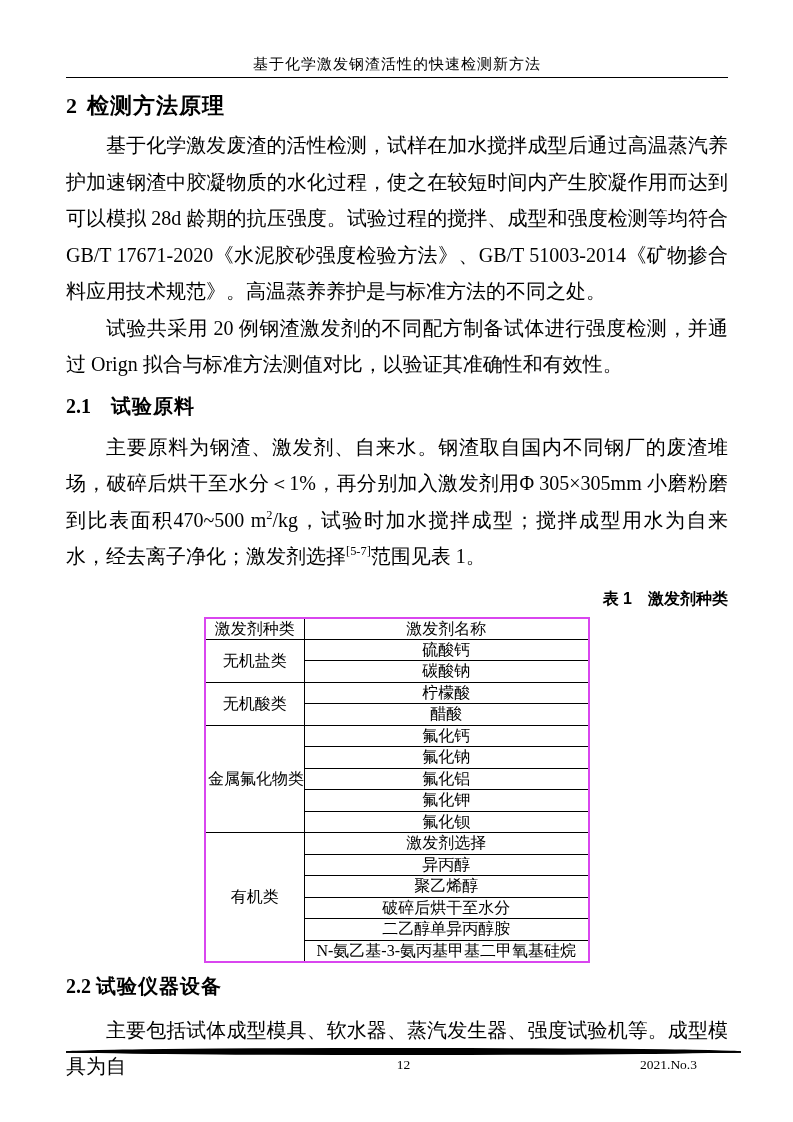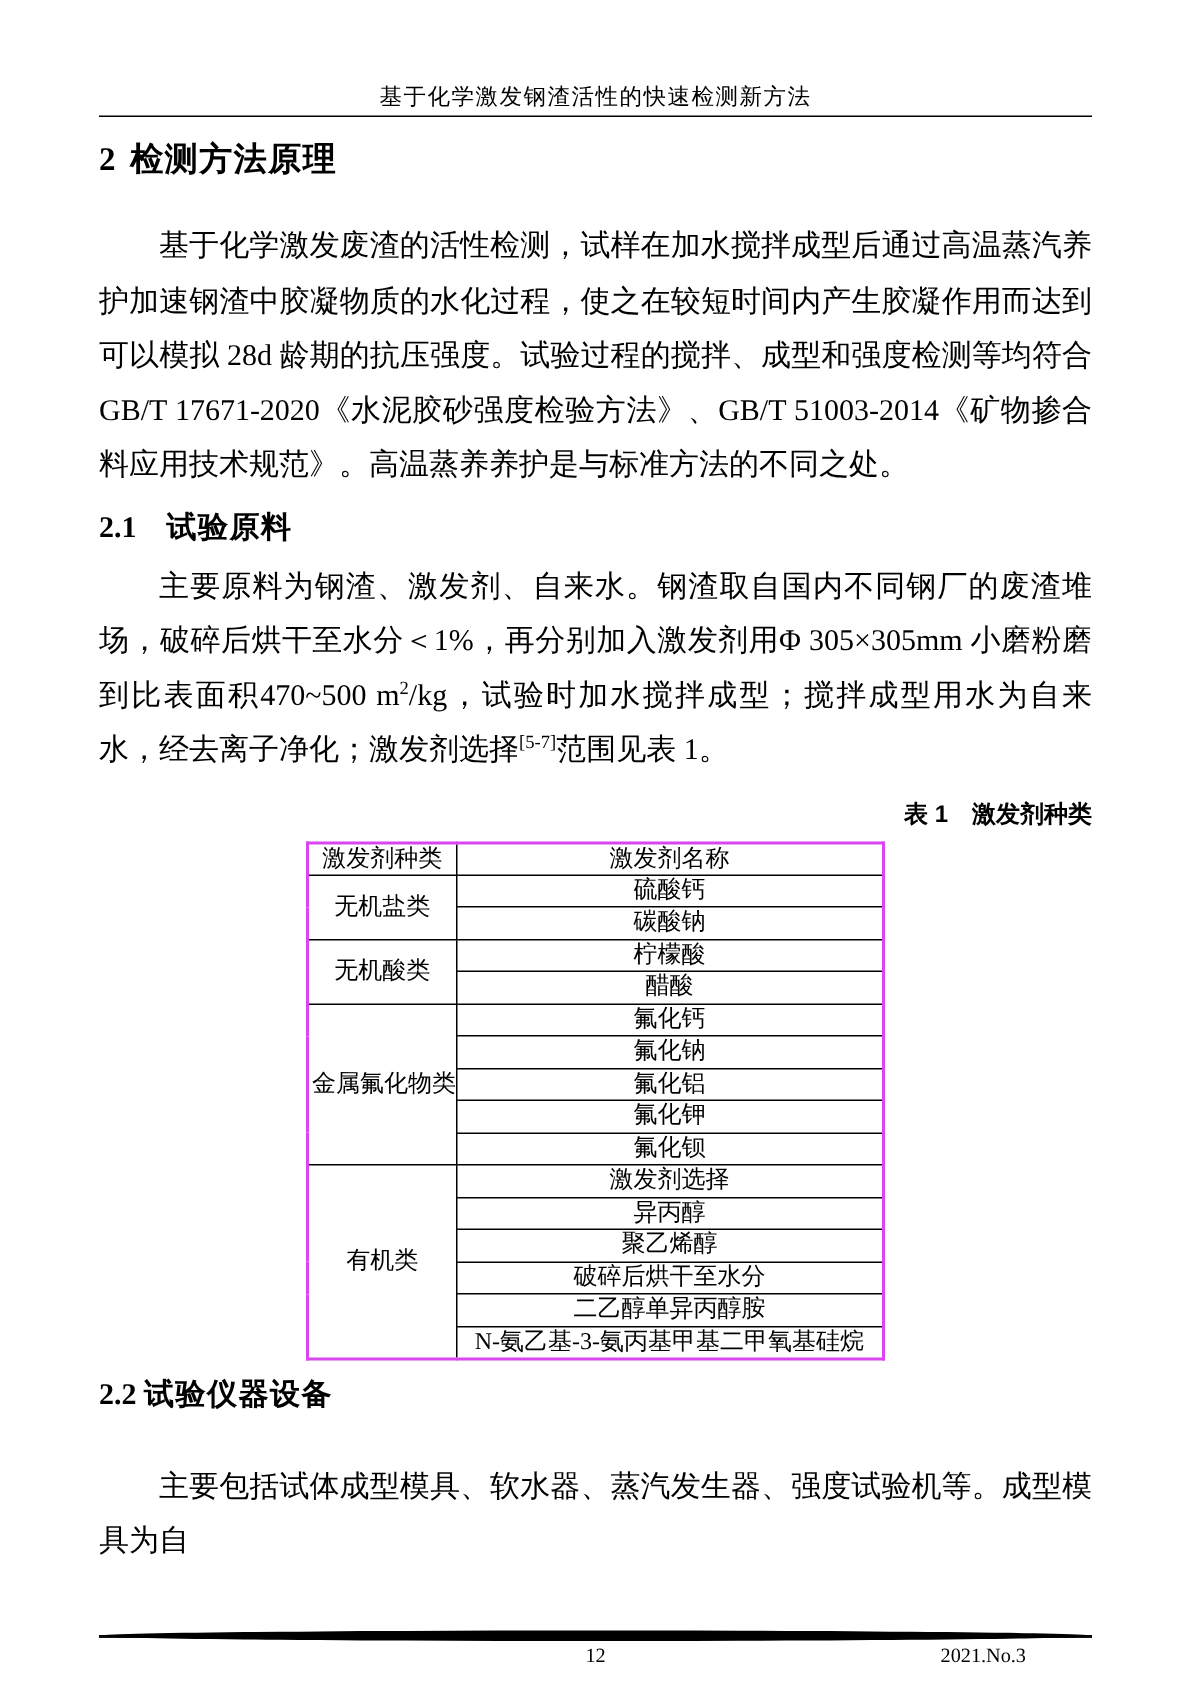--- a/index.html
+++ b/index.html
@@ -23,32 +23,32 @@
     border-bottom: 1.5px solid #000;
   }
 
   
   .h1 { margin-top: 13px; font-size: 22px; font-weight: bold; }
   .h1 .h-num { font-family: "Liberation Serif", serif; margin-right: 0.45em; }
   .h1 .h-txt { font-family: "Liberation Sans", sans-serif; letter-spacing: 1px; }
 
   .h2 { margin-top: 5px; margin-bottom: 3px; font-size: 20px; font-weight: bold; line-height: 36px; }
   .h2 .h-num { font-family: "Liberation Serif", serif; }
-  .h2 .h-txt { font-family: Liberation Sans, sans-serif; letter-spacing: 1px; }
+  .h2 .h-txt { font-family: Liberation Mono, monospace; letter-spacing: 1px; }
   .h2.gap-wide .h-txt { margin-left: 1.0em; }
   .h2.gap-narrow .h-txt { margin-left: 0.25em; }
 
   
   p.body-text {
     font-size: 20px;
     line-height: 36.5px;
     text-align: justify;
     text-indent: 2em;
   }
-  p.mt { margin-top: 25px; }
+  p.mt { margin-top: 6px; }
   .sup { font-size: 62%; vertical-align: super; line-height: 0; }
 
   
   .tbl-caption {
     margin-top: 14px;
     text-align: right;
     font-family: "Liberation Sans", sans-serif;
     font-weight: bold;
     font-size: 16px;
   }
@@ -69,23 +69,22 @@
     padding: 0 2px;
     white-space: nowrap;
     overflow: hidden;
   }
   table.activators col.c1 { width: 99px; }
   table.activators col.c2 { width: 285px; }
 
   
   .footer {
     position: absolute;
-    left: 66px; right: 65px;
+    left: 66px; right: 52px;
     top: 1048px;
-    margin-top: 39px;
   }
   .footer-rule { position: relative; height: 7px; }
   .footer-rule .thin {
     position: absolute; left: 0; right: 0; top: 3px; height: 1.5px; background: #111;
   }
   .footer-rule .thick {
     position: absolute; left: 0; right: 0; top: 0; height: 7px;
     background: #000; border-radius: 50%;
   }
   .footer-row { position: relative; height: 18px; margin-top: 2px; font-size: 13.5px; }
@@ -101,20 +100,21 @@
 
 <div class="page">
 
   <div class="running-head">基于化学激发钢渣活性的快速检测新方法</div>
 
   <div class="h1">
     <span class="h-num">2</span><span class="h-txt">检测方法原理</span>
   </div>
 
   <p class="body-text mt">基于化学激发废渣的活性检测，试样在加水搅拌成型后通过高温蒸汽养护加速钢渣中胶凝物质的水化过程，使之在较短时间内产生胶凝作用而达到可以模拟 28d 龄期的抗压强度。试验过程的搅拌、成型和强度检测等均符合 GB/T 17671-2020《水泥胶砂强度检验方法》、GB/T 51003-2014《矿物掺合料应用技术规范》。高温蒸养养护是与标准方法的不同之处。</p>
+  <p class="body-text">试验共采用 20 例钢渣激发剂的不同配方制备试体进行强度检测，并通过 Orign 拟合与标准方法测值对比，以验证其准确性和有效性。</p>
 
   <div class="h2 gap-wide">
     <span class="h-num">2.1</span><span class="h-txt">试验原料</span>
   </div>
 
   <p class="body-text"><span>主要原料为钢渣、激发剂、自来水。钢渣取自国内不同钢厂的废渣堆场，破碎后烘干至水分＜1%，再分别加入激发剂用Φ 305×305mm 小磨粉磨到比表面积470~500 m</span><span class="sup">2</span><span>/kg，试验时加水搅拌成型；搅拌成型用水为自来水，经去离子净化；激发剂选择</span><span class="sup">[5-7]</span><span>范围见表 1。</span></p>
 
   <div class="tbl-caption">表 1　激发剂种类</div>
 
   <table class="activators">

